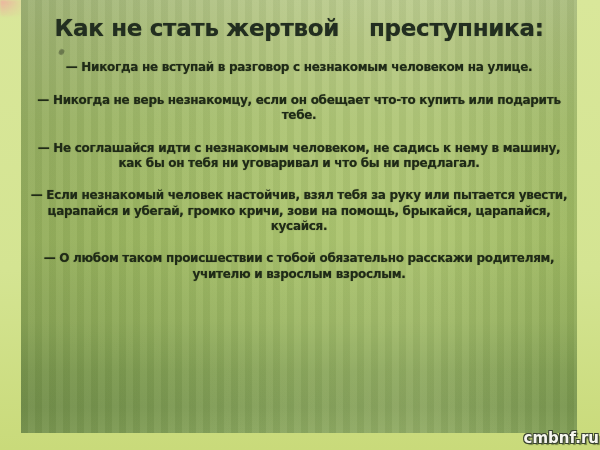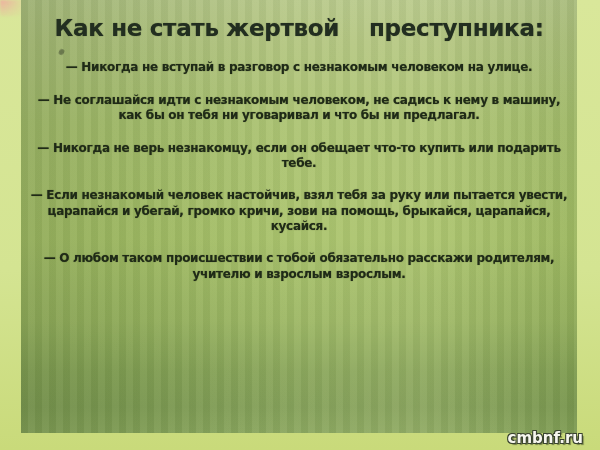--- a/index.html
+++ b/index.html
@@ -89,21 +89,21 @@
     margin-left: 30px;
   }
   .tip {
     font-size: 12px;
     line-height: 1.28;
     margin: 0 0 17px 0;
   }
   .tip:last-child { margin-bottom: 0; }
   .watermark {
     position: absolute;
-    right: 17px;
+    right: 1px;
     bottom: 3px;
     font-size: 15px;
     font-weight: bold;
     letter-spacing: 0;
     color: #f6f6ee;
     text-shadow:
       -1px -1px 0 #3a4430,
        1px -1px 0 #3a4430,
       -1px  1px 0 #3a4430,
        1px  1px 0 #3a4430,
@@ -117,22 +117,22 @@
   <div class="corner-tint"></div>
 
   <div class="paper">
     <div class="speck"></div>
 
     <div class="content">
       <h1 class="title"><span class="part1">Как не стать жертвой</span><span class="part2">преступника:</span></h1>
 
       <div>
         <p class="tip">— Никогда не вступай в разговор с незнакомым человеком на улице.</p>
+        <p class="tip">— Никогда не верь незнакомцу, если он обещает что-то купить или подарить тебе.</p>
         <p class="tip">— Не соглашайся идти с незнакомым человеком, не садись к нему в машину, как бы он тебя ни уговаривал и что бы ни предлагал.</p>
-        <p class="tip">— Никогда не верь незнакомцу, если он обещает что-то купить или подарить тебе.</p>
         <p class="tip">— Если незнакомый человек настойчив, взял тебя за руку или пытается увести, царапайся и убегай, громко кричи, зови на помощь, брыкайся, царапайся, кусайся.</p>
         <p class="tip">— О любом таком происшествии с тобой обязательно расскажи родителям, учителю и взрослым взрослым.</p>
       </div>
     </div>
   </div>
 
   <div class="watermark">cmbnf.ru</div>
 </div>
 
 </body></html>

